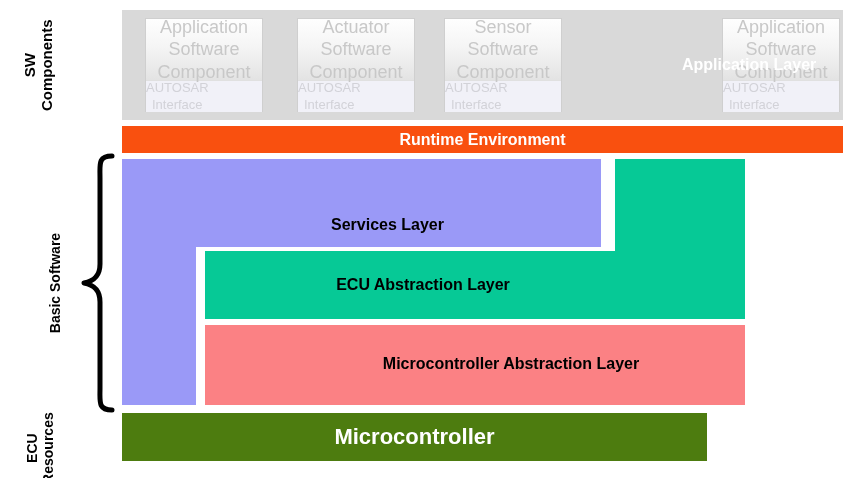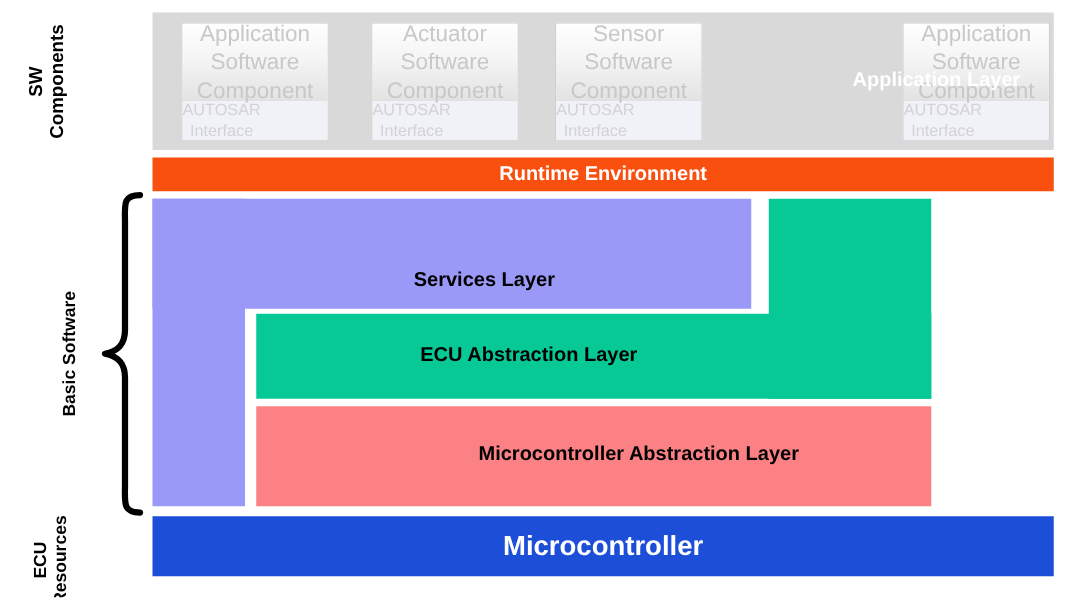--- a/index.html
+++ b/index.html
@@ -230,23 +230,23 @@
     text-align: center;
     line-height: 1.2;
     white-space: pre-line;
   }
 
   
   #microcontroller {
     position: absolute;
     left: 122px;
     top: 413px;
-    width: 721px;
+    width: 585px;
     height: 48px;
-    background: #1d4ed8;
+    background: #4d7c0f;
     display: flex;
     align-items: center;
     justify-content: center;
   }
   #microcontroller span {
     color: #ffffff;
     font-size: 22px;
     font-weight: bold;
   }
 </style>

